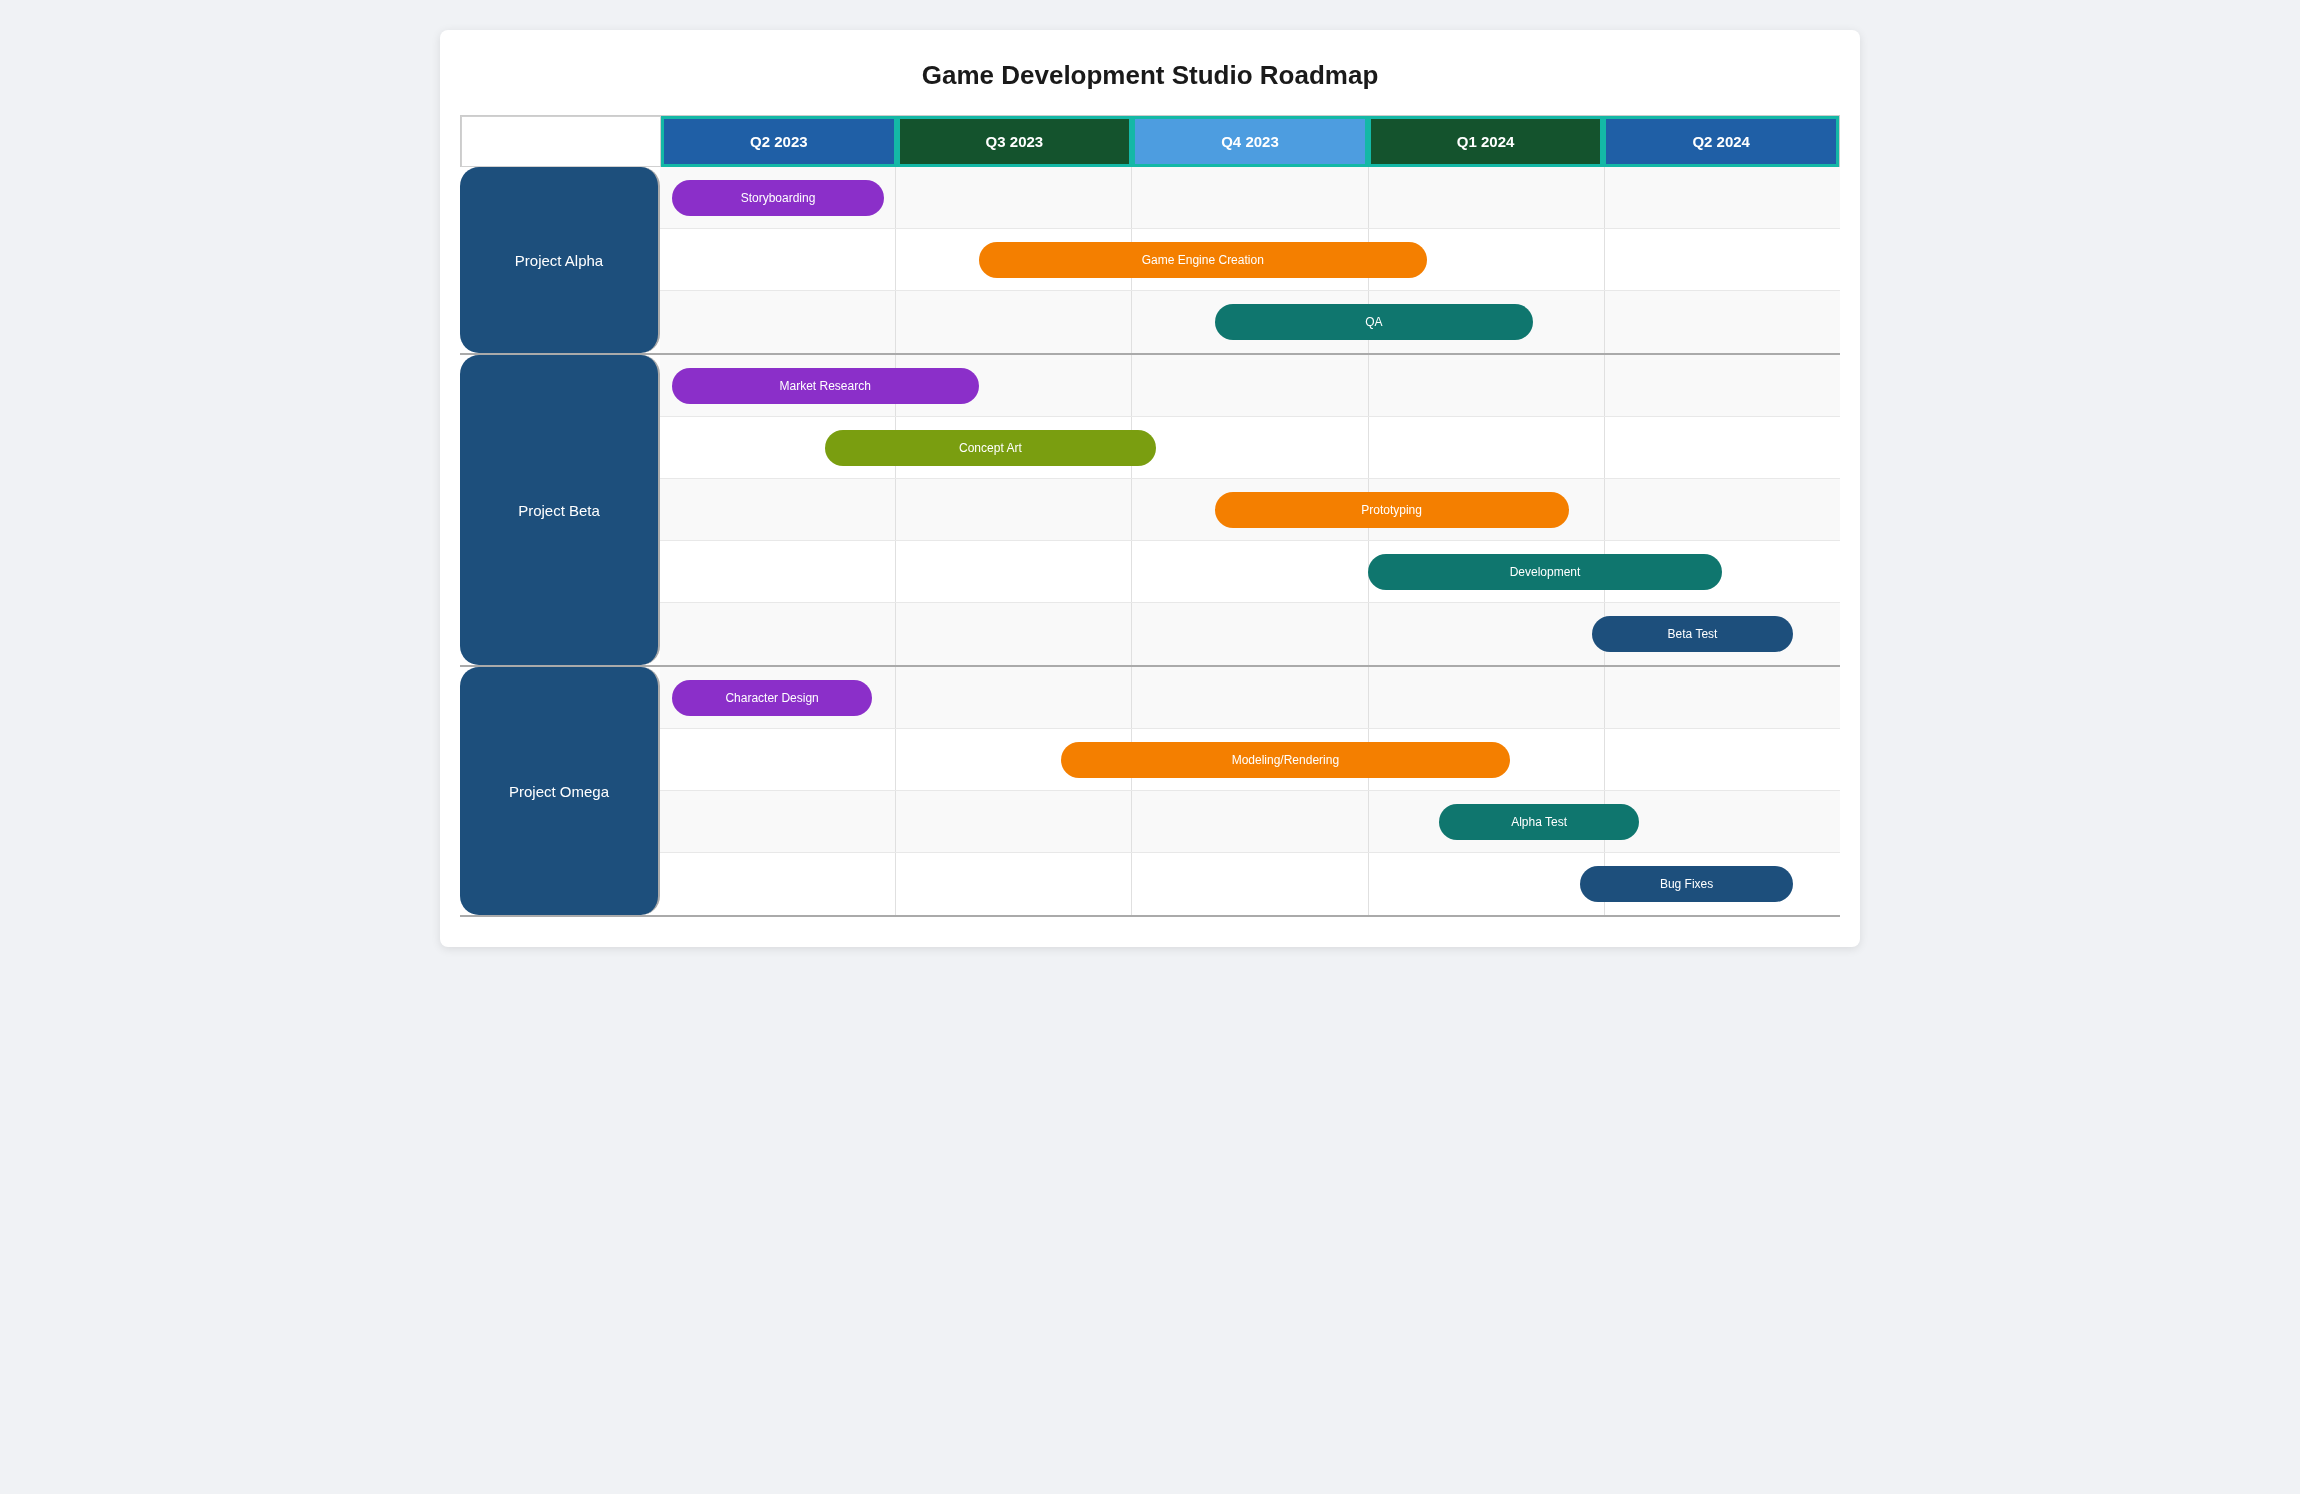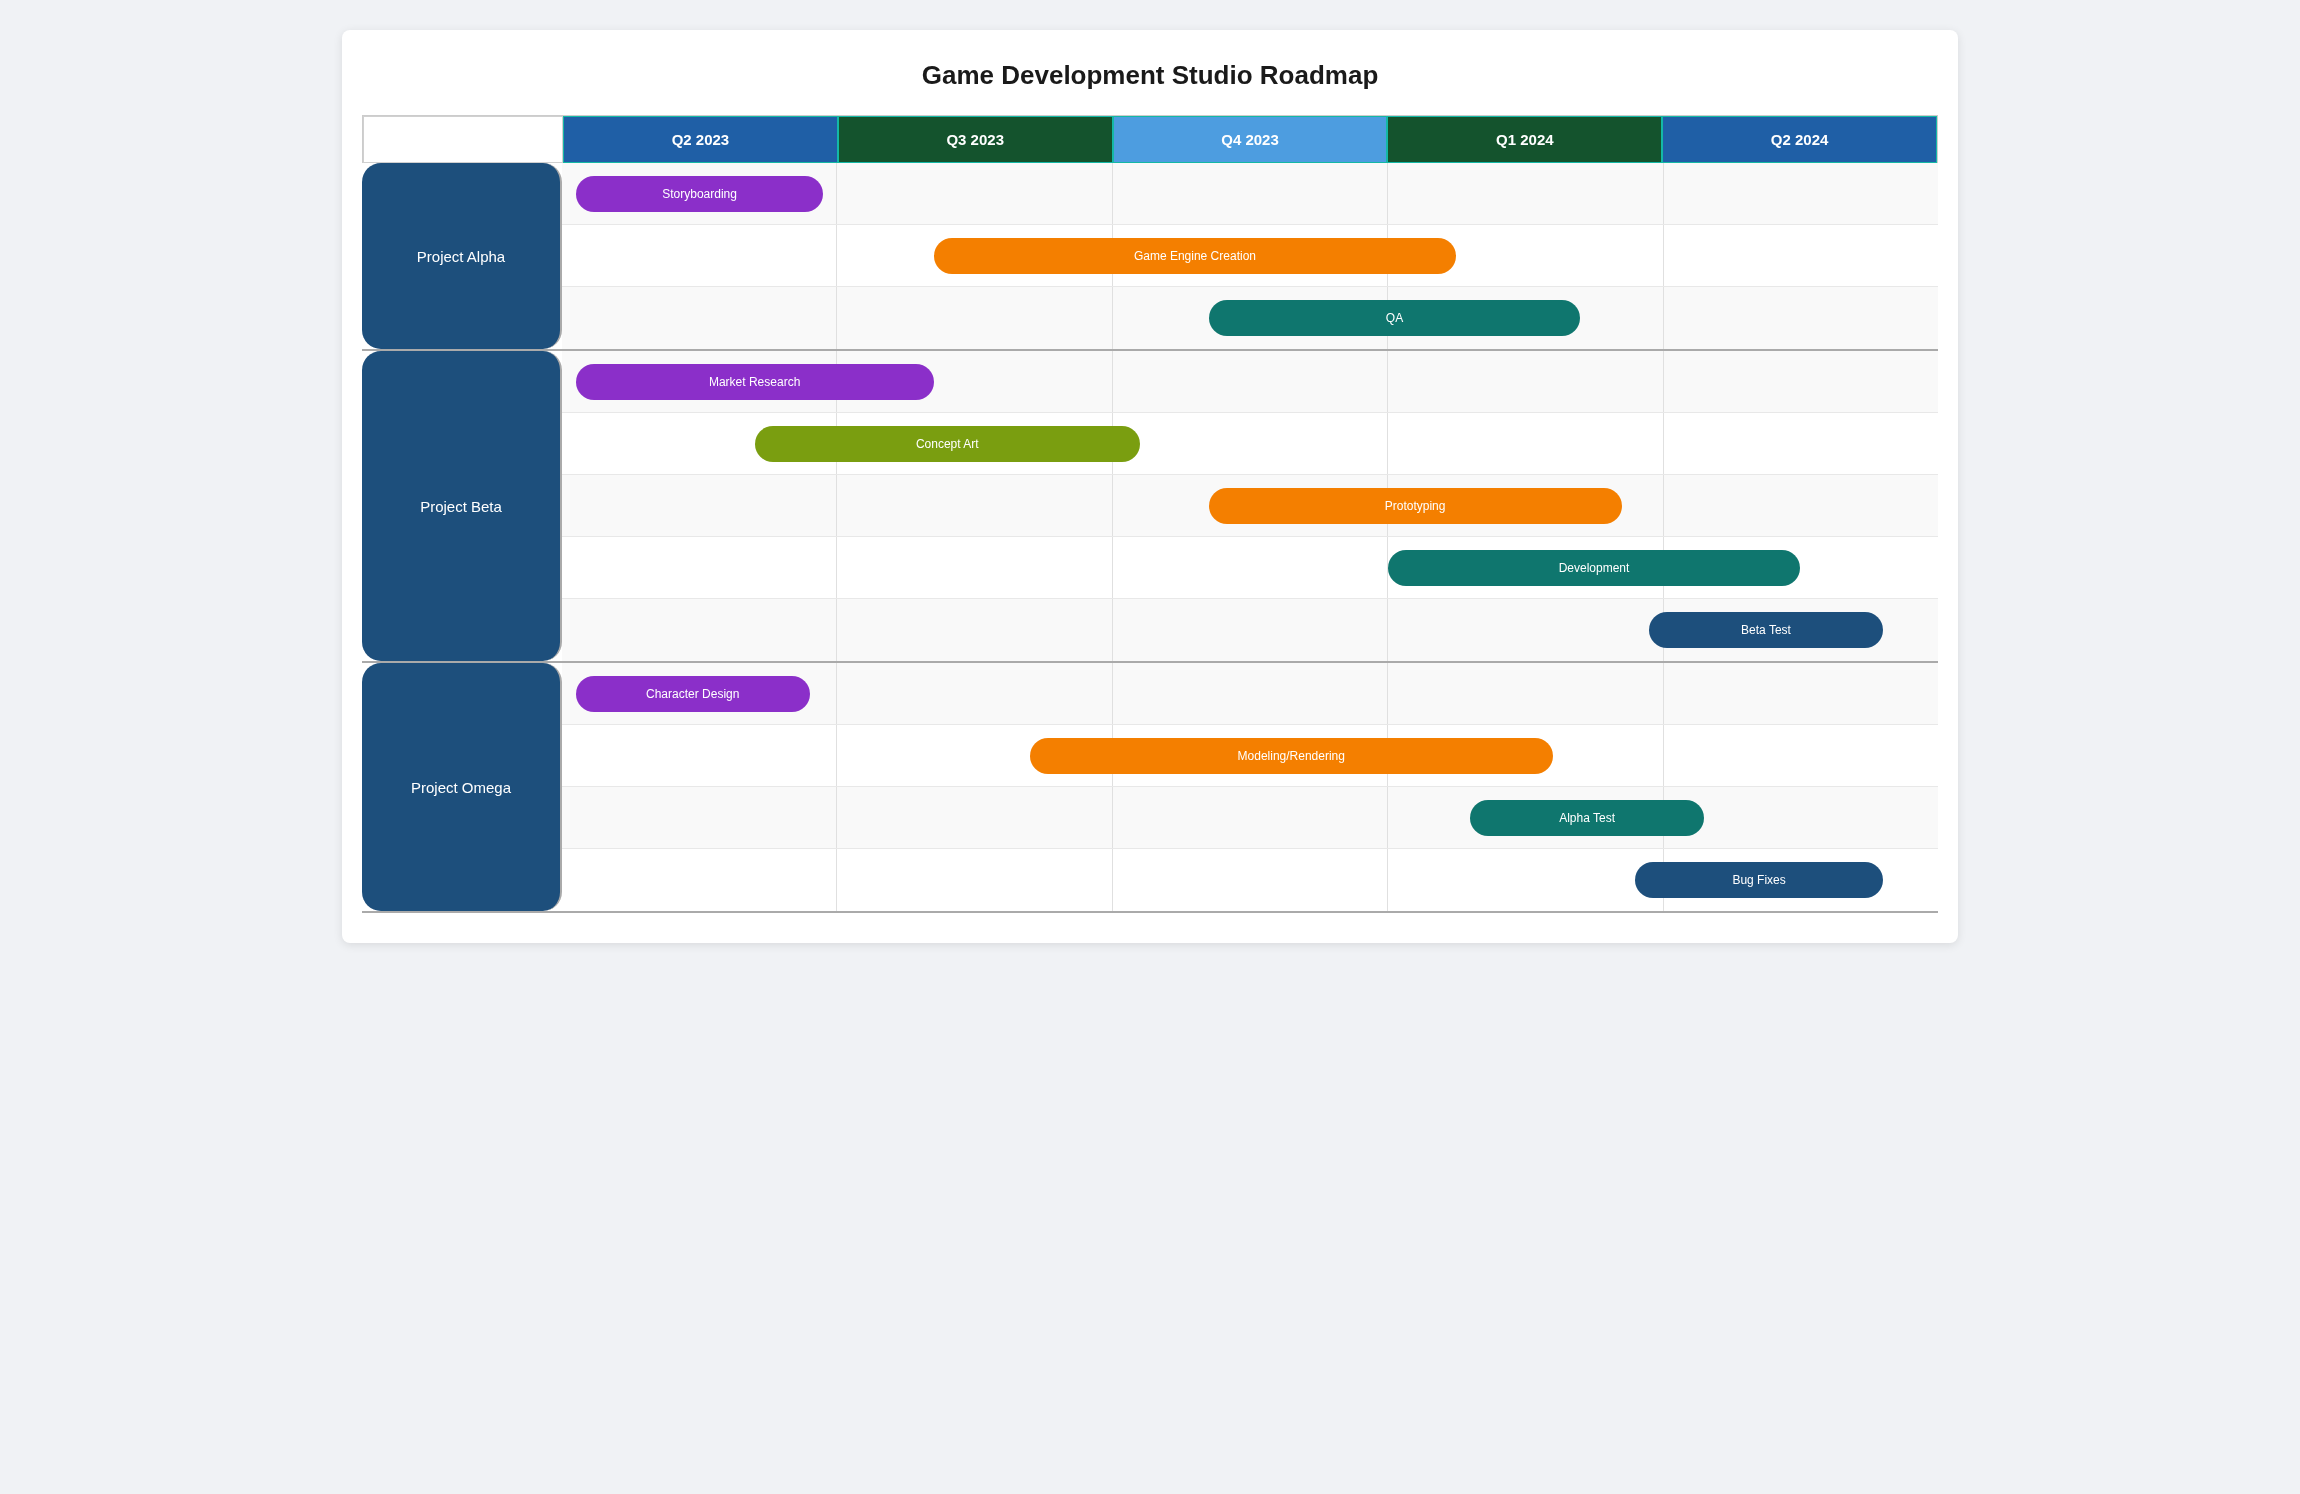--- a/index.html
+++ b/index.html
@@ -10,21 +10,21 @@
       justify-content: center;
       align-items: flex-start;
       padding: 30px;
       min-height: 100vh;
     }
     .chart-container {
       background: white;
       border-radius: 8px;
       box-shadow: 0 2px 10px rgba(0,0,0,0.1);
       padding: 30px 20px 30px 20px;
-      width: 1616px;
+      width: 1420px;
     }
     .chart-title {
       text-align: center;
       font-size: 26px;
       font-weight: bold;
       color: #1a1a1a;
       margin-bottom: 24px;
     }
     .label-col-header {
       width: 200px;
@@ -32,21 +32,21 @@
       background: white;
       border: 1px solid #d0d0d0;
     }
     .quarter-header {
       flex: 1;
       text-align: center;
       padding: 14px 8px;
       font-weight: bold;
       font-size: 15px;
       color: white;
-      border: 1px solid #14b8a6;
+      border: 3px solid #14b8a6;
     }
     .q-dark { background: #1f5fa6; }
     .q-mid  { background: #14532d; }
     .q-light{ background: #4d9de0; }
 
     
     .project-group {
       display: flex;
       border-bottom: 2px solid #aaa;
     }

